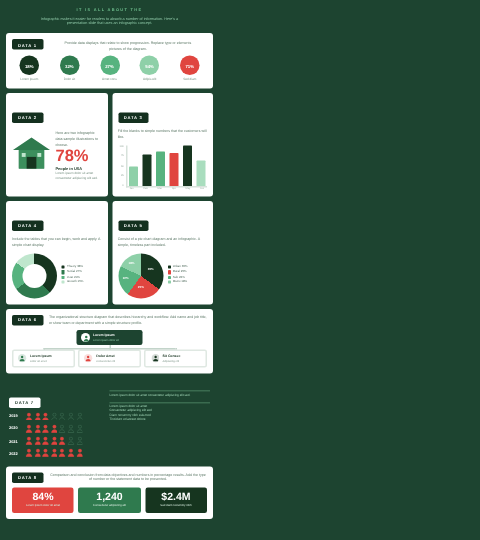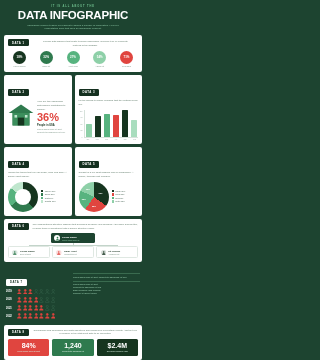--- a/index.html
+++ b/index.html
@@ -134,21 +134,20 @@
   .stat .v { font-size:7px; font-weight:800; line-height:1; color:#ffffff; }
   .stat .l { font-size:1.9px; margin-top:1.2px; line-height:1.3; }
 </style>
 </head>
 <body>
 
 <div class="page">
 
   <div class="header">
     <div class="eyebrow">IT IS ALL ABOUT THE</div>
-    <div class="title">DATA INFOGRAPHIC</div>
     <div class="subtitle">Infographic makes it easier for readers to absorb a number of information. Here's a presentation slide that uses an infographic concept.</div>
   </div>
 
   <div class="card d1">
     <div class="d1-head">
       <div class="tag">DATA 1</div>
       <div class="ctext d1-desc">Provide data displays that relate to show progression. Replace type or elements pictures of the diagram.</div>
     </div>
     <div class="circles">
       <div class="circle-item">
@@ -183,21 +182,21 @@
           <svg viewBox="0 0 40 36" width="26" height="24">
             <polygon points="20,2 39,15 33,15 33,34 7,34 7,15 1,15" fill="#2f7a4e"></polygon>
             <rect x="7" y="15" width="26" height="19" fill="#3c8f5d"></rect>
             <rect x="15" y="22" width="10" height="12" fill="#16351f"></rect>
             <rect x="10" y="18" width="4" height="4" fill="#bfe6cd"></rect>
             <rect x="26" y="18" width="4" height="4" fill="#bfe6cd"></rect>
           </svg>
         </div>
         <div class="d2-right">
           <div class="ctext">Here are two infographic data sample illustrations to choose.</div>
-          <div class="bignum">36%</div>
+          <div class="bignum">78%</div>
           <div class="d2-cap">People in USA</div>
           <div class="d2-sub">Lorem ipsum dolor sit amet consectetur adipiscing elit sed.</div>
         </div>
       </div>
     </div>
 
     <div class="card">
       <div class="tag">DATA 3</div>
       <div class="ctext" style="margin-top:2px">Fill the blanks to simple numbers that the customers will like.</div>
       <div class="bars-wrap">

